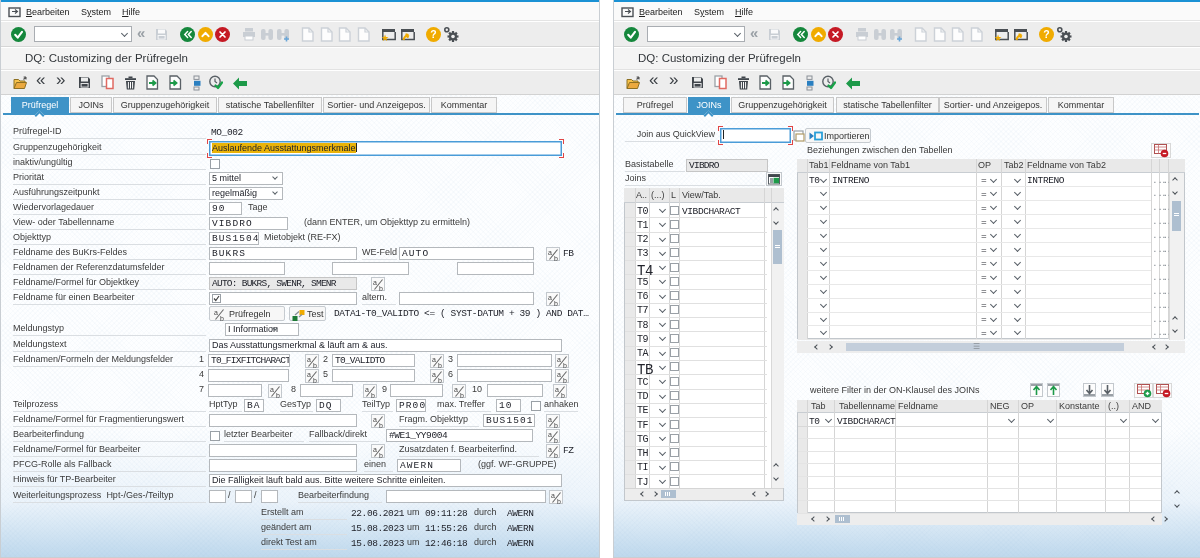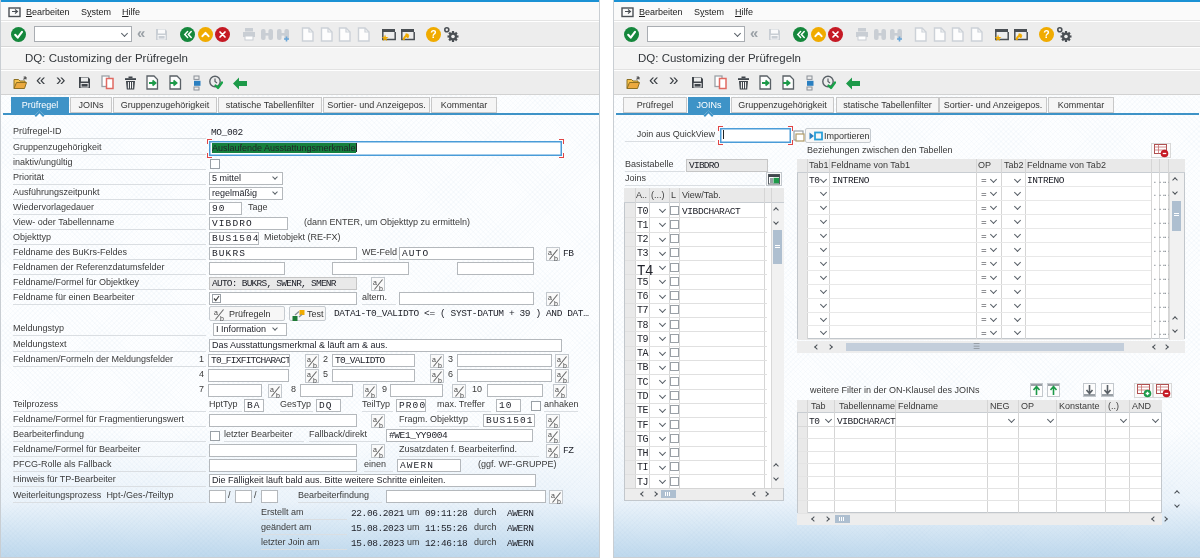--- a/index.html
+++ b/index.html
@@ -199,21 +199,21 @@
       <div class="tab" style="left:69px;width:42px">JOINs</div>
       <div class="tab" style="left:112px;width:104px">Gruppenzugehörigkeit</div>
       <div class="tab" style="left:217px;width:104px">statische Tabellenfilter</div>
       <div class="tab" style="left:322px;width:107px">Sortier- und Anzeigepos.</div>
       <div class="tab" style="left:430px;width:66px">Kommentar</div>
       <div class="tabline" style="left:2px;top:18px;width:596px"></div>
       <div class="a" style="left:35px;top:16.5px;width:7px;height:7px;background:#fff;border-top:2px solid #3e93c7;border-left:2px solid #3e93c7;transform:rotate(45deg)"></div>
       <div class="lb un" style="left:12px;top:31px;width:193px;">Prüfregel-ID</div>
       <div class="mv wide" style="left:210px;top:32px">MO_002</div>
       <div class="lb un" style="left:12px;top:47px;width:193px;">Gruppenzugehörigkeit</div>
-      <div class="bx sans fb" style="left:208px;top:46px;width:353px;height:15px"><span style="background:#15803d">Auslaufende Ausstattungsmerkmale</span><span style="display:inline-block;width:1px;height:9px;background:#222;vertical-align:-1px"></span></div>
+      <div class="bx sans fb" style="left:208px;top:46px;width:353px;height:15px"><span style="background:#eab308">Auslaufende Ausstattungsmerkmale</span><span style="display:inline-block;width:1px;height:9px;background:#222;vertical-align:-1px"></span></div>
       <div class="ck" style="left:206px;top:44px;border:1.2px solid #e04545;border-right:none;border-bottom:none"></div>
       <div class="ck" style="left:558px;top:44px;border:1.2px solid #e04545;border-left:none;border-bottom:none"></div>
       <div class="ck" style="left:206px;top:58px;border:1.2px solid #e04545;border-right:none;border-top:none"></div>
       <div class="ck" style="left:558px;top:58px;border:1.2px solid #e04545;border-left:none;border-top:none"></div>
       <div class="lb un" style="left:12px;top:62px;width:193px;">inaktiv/ungültig</div>
       <div class="cb" style="left:209px;top:64px"></div>
       <div class="lb un" style="left:12px;top:77px;width:193px;">Priorität</div>
       <div class="bx sans" style="left:208px;top:77px;width:74px">5 mittel</div>
       <div class="a" style="left:272px;top:80px;width:4px;height:4px;border-right:1px solid #5a6268;border-bottom:1px solid #5a6268;transform:rotate(45deg)"></div>
       <div class="lb un" style="left:12px;top:92px;width:193px;">Ausführungszeitpunkt</div>
@@ -280,21 +280,21 @@
       <div class="btn" style="left:288px;top:211px;width:37px">
         <svg style="position:absolute;left:2px;top:1px" width="13" height="14" viewBox="0 0 13 14">
           <rect x="0.5" y="8" width="5" height="5" fill="#1e7a34"></rect>
           <rect x="7.5" y="2" width="5" height="5" fill="#f0ab00"></rect>
           <path d="M3 7 L7 3.5 M7 9 L10 6.5" stroke="#8a9097" stroke-width="1.3" fill="none"></path>
         </svg>
         <span style="position:absolute;left:17px;top:2px">Test</span>
       </div>
       <div class="mv lng" style="left:333px;top:213px">DATA1-T0_VALIDTO &lt;= ( SYST-DATUM + 39 ) AND DAT…</div>
       <div class="lb un" style="left:12px;top:228px;width:193px;">Meldungstyp</div>
-      <div class="bx sans" style="left:212px;top:228px;width:74px">I Information</div>
+      <div class="bx sans" style="left:224px;top:228px;width:74px">I Information</div>
       <div class="a" style="left:272px;top:231px;width:4px;height:4px;border-right:1px solid #5a6268;border-bottom:1px solid #5a6268;transform:rotate(45deg)"></div>
       <div class="lb un" style="left:12px;top:244px;width:193px;">Meldungstext</div>
       <div class="bx sans" style="left:208px;top:244px;width:353px">Das Ausstattungsmerkmal &amp; läuft am &amp; aus.</div>
       <div class="lb un" style="left:12px;top:259px;width:193px;">Feldnamen/Formeln der Meldungsfelder</div>
       <div class="lb" style="left:198px;top:259px;font-size:9px">1</div>
       <div class="bx lng" style="left:207px;top:259px;width:82px">T0_FIXFITCHARACT</div>
       <div class="abx" style="left:304px;top:259px">
         <svg style="position:absolute;left:0;top:0" width="13" height="13" viewBox="0 0 13 13">
           <text x="1" y="6.5" font-size="7" fill="#444" font-family="Liberation Sans">a</text>
           <text x="7" y="12.5" font-size="7" fill="#444" font-family="Liberation Sans">b</text>
@@ -440,21 +440,21 @@
           <line x1="2.5" y1="11.5" x2="10.5" y2="1.5" stroke="#666" stroke-width="1.1"></line>
         </svg>
       </div>
       <div class="mv wide" style="left:562px;top:350px">FZ</div>
       <div class="lb un" style="left:12px;top:364px;width:193px;">PFCG-Rolle als Fallback</div>
       <div class="bx" style="left:208px;top:364px;width:148px"></div>
       <div class="lb un" style="left:363px;top:364px;width:29px;">einen</div>
       <div class="bx wide" style="left:396px;top:364px;width:64px">AWERN</div>
       <div class="lb" style="left:477px;top:364px;font-size:9px">(ggf. WF-GRUPPE)</div>
       <div class="lb un" style="left:12px;top:379px;width:193px;">Hinweis für TP-Bearbeiter</div>
-      <div class="bx sans" style="left:208px;top:379px;width:327px">Die Fälligkeit läuft bald aus. Bitte weitere Schritte einleiten.</div>
+      <div class="bx sans" style="left:208px;top:379px;width:353px">Die Fälligkeit läuft bald aus. Bitte weitere Schritte einleiten.</div>
       <div class="lb un" style="left:12px;top:395px;width:193px;">Weiterleitungsprozess&nbsp; Hpt-/Ges-/Teiltyp</div>
       <div class="bx" style="left:208px;top:395px;width:17px"></div>
       <div class="lb" style="left:227px;top:395px;font-size:9px">/</div>
       <div class="bx" style="left:234px;top:395px;width:17px"></div>
       <div class="lb" style="left:253px;top:395px;font-size:9px">/</div>
       <div class="bx" style="left:260px;top:395px;width:17px"></div>
       <div class="lb un" style="left:297px;top:395px;width:84px;">Bearbeiterfindung</div>
       <div class="bx" style="left:385px;top:395px;width:160px"></div>
       <div class="abx" style="left:548px;top:395px">
         <svg style="position:absolute;left:0;top:0" width="13" height="13" viewBox="0 0 13 13">
@@ -468,21 +468,21 @@
       <div class="lb" style="left:406px;top:412px;font-size:9px">um</div>
       <div class="mv dt" style="left:424px;top:413px">09:11:28</div>
       <div class="lb" style="left:473px;top:412px;font-size:9px">durch</div>
       <div class="mv wide" style="left:506px;top:413px">AWERN</div>
       <div class="lb un" style="left:260px;top:427px;width:86px;">geändert am</div>
       <div class="mv dt" style="left:350px;top:428px">15.08.2023</div>
       <div class="lb" style="left:406px;top:427px;font-size:9px">um</div>
       <div class="mv dt" style="left:424px;top:428px">11:55:26</div>
       <div class="lb" style="left:473px;top:427px;font-size:9px">durch</div>
       <div class="mv wide" style="left:506px;top:428px">AWERN</div>
-      <div class="lb un" style="left:260px;top:442px;width:86px;">letzter Join am</div>
+      <div class="lb un" style="left:260px;top:442px;width:86px;">direkt Test am</div>
       <div class="mv dt" style="left:350px;top:443px">15.08.2023</div>
       <div class="lb" style="left:406px;top:442px;font-size:9px">um</div>
       <div class="mv dt" style="left:424px;top:443px">12:46:18</div>
       <div class="lb" style="left:473px;top:442px;font-size:9px">durch</div>
       <div class="mv wide" style="left:506px;top:443px">AWERN</div>
     </div>
   </div>
 <div class="win" id="w2">
     <div class="blue"></div>
     <div class="mbar">
@@ -715,21 +715,21 @@
       <div class="cb" style="left:56px;top:224.66px;width:9px;height:9px"></div>
       <div class="hline" style="left:11px;top:250.70px;width:142px"></div>
       <div class="mv" style="left:23px;top:238.93px;font-size:10px">T9</div>
       <div class="a" style="left:46px;top:240.43px;width:5px;height:5px;border-right:1px solid #596068;border-bottom:1px solid #596068;transform:rotate(45deg)"></div>
       <div class="cb" style="left:56px;top:238.93px;width:9px;height:9px"></div>
       <div class="hline" style="left:11px;top:264.97px;width:142px"></div>
       <div class="mv" style="left:23px;top:253.20px;font-size:10px">TA</div>
       <div class="a" style="left:46px;top:254.7px;width:5px;height:5px;border-right:1px solid #596068;border-bottom:1px solid #596068;transform:rotate(45deg)"></div>
       <div class="cb" style="left:56px;top:253.20px;width:9px;height:9px"></div>
       <div class="hline" style="left:11px;top:279.24px;width:142px"></div>
-      <div class="mv" style="left:23px;top:267.47px;font-size:10px">TB</div>
+      <div class="mv" style="left:23px;top:267.47px;font-size:14px">TB</div>
       <div class="a" style="left:46px;top:268.97px;width:5px;height:5px;border-right:1px solid #596068;border-bottom:1px solid #596068;transform:rotate(45deg)"></div>
       <div class="cb" style="left:56px;top:267.47px;width:9px;height:9px"></div>
       <div class="hline" style="left:11px;top:293.51px;width:142px"></div>
       <div class="mv" style="left:23px;top:281.74px;font-size:10px">TC</div>
       <div class="a" style="left:46px;top:283.24px;width:5px;height:5px;border-right:1px solid #596068;border-bottom:1px solid #596068;transform:rotate(45deg)"></div>
       <div class="cb" style="left:56px;top:281.74px;width:9px;height:9px"></div>
       <div class="hline" style="left:11px;top:307.78px;width:142px"></div>
       <div class="mv" style="left:23px;top:296.01px;font-size:10px">TD</div>
       <div class="a" style="left:46px;top:297.51px;width:5px;height:5px;border-right:1px solid #596068;border-bottom:1px solid #596068;transform:rotate(45deg)"></div>
       <div class="cb" style="left:56px;top:296.01px;width:9px;height:9px"></div>

